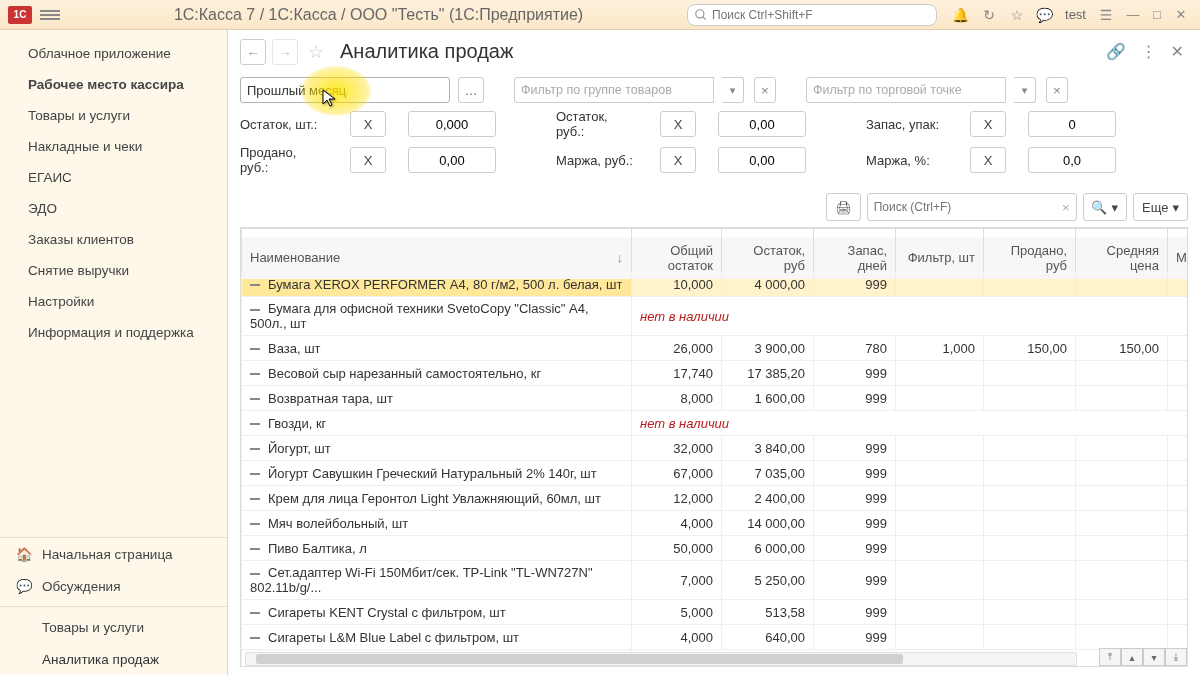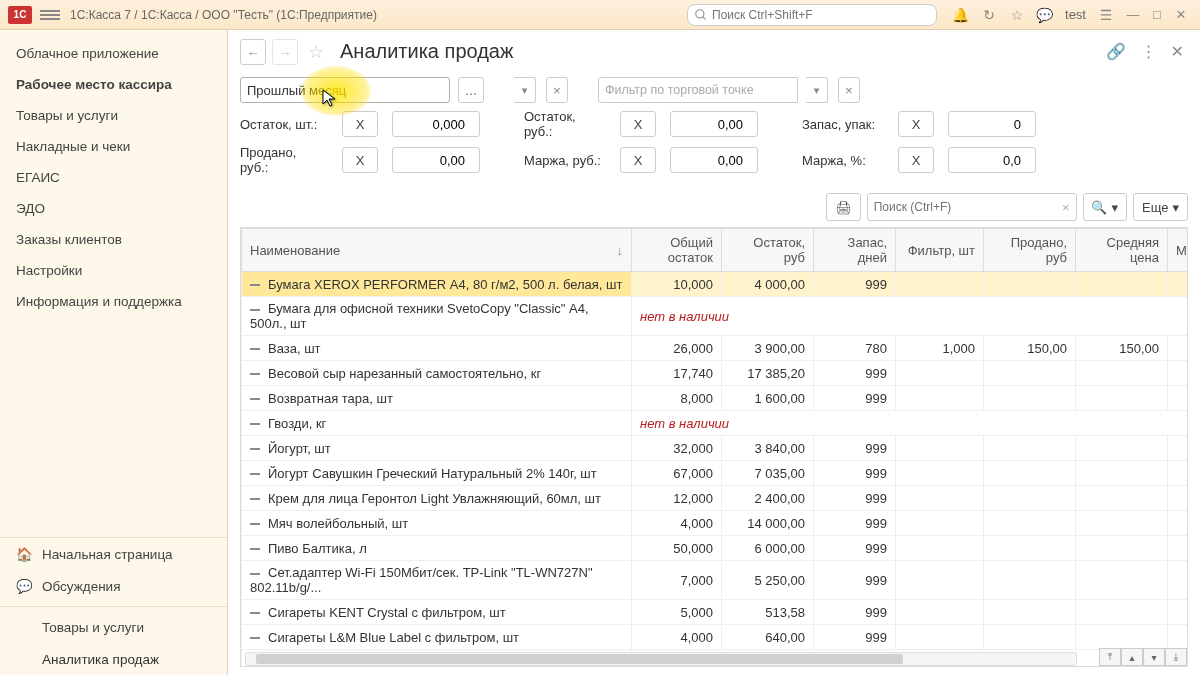--- a/index.html
+++ b/index.html
@@ -2,31 +2,31 @@
 <html><head>
 <meta charset="utf-8">
 <style>
 * { margin: 0; padding: 0; box-sizing: border-box; font-family: Arial, sans-serif; }
 body { background: #fff; font-size: 13px; color: #333; overflow: hidden; width: 1200px; height: 675px; }
 
 .titlebar { height: 30px; background: linear-gradient(to bottom, #fdf0dd, #fce8c8); display: flex; align-items: center; padding: 0 8px; border-bottom: 1px solid #e0d0b0; }
 .titlebar .logo { width: 24px; height: 18px; background: #c33; color: #fff; font-size: 10px; font-weight: bold; display: flex; align-items: center; justify-content: center; border-radius: 2px; margin-right: 8px; }
 .titlebar .menu-icon { width: 20px; height: 14px; margin-right: 10px; cursor: pointer; }
 .titlebar .menu-icon span { display: block; height: 2px; background: #888; margin: 2px 0; }
-.titlebar .title { color: #666; flex: 1; font-size: 12px; }
+.titlebar .title { color: #666; flex: 1; font-size: 16px; text-align: center; }
 .titlebar .search-box { width: 250px; height: 22px; background: #fff; border: 1px solid #ccc; border-radius: 8px; display: flex; align-items: center; padding: 0 6px; margin-right: 10px; }
 .titlebar .search-box .search-icon { width: 14px; height: 14px; margin-right: 4px; }
 .titlebar .search-box input { border: none; outline: none; flex: 1; font-size: 12px; color: #999; background: transparent;}
 .titlebar .tb-icon { width: 22px; height: 22px; margin: 0 3px; display: flex; align-items: center; justify-content: center; color: #888; cursor: pointer; font-size: 14px; }
 .titlebar .user { color: #666; margin: 0 6px; font-size: 13px;}
 .titlebar .win-btn { width: 22px; height: 22px; display: flex; align-items: center; justify-content: center; color: #888; cursor: pointer; margin-left: 2px;}
 
 .main { display: flex; height: calc(100% - 30px); }
 .sidebar { width: 228px; background: #fef8ea; border-right: 1px solid #e0d5c0; display: flex; flex-direction: column; }
-.nav-top { flex: 1; padding-top: 8px; }
+.nav-top { flex: 1; padding-top: 8px; margin-left: 12px; }
 .nav-item { padding: 8px 16px; color: #444; cursor: pointer; font-size: 13.5px; }
 .nav-item.active { font-weight: bold; }
 .nav-item.active-page { color: #333; }
 .nav-bottom { border-top: 1px solid #e8ddc8; }
 .nav-bottom .nav-item { display: flex; align-items: center; gap: 10px; }
 .nav-bottom .icon { width: 16px; height: 16px; display:inline-block; }
 .nav-sep { height: 1px; background: #e8ddc8; margin: 4px 0; }
 
 .content { flex: 1; background: #fff; display: flex; flex-direction: column; overflow: hidden;}
 .page-header { display: flex; align-items: center; padding: 8px 12px; gap: 6px; }
@@ -37,37 +37,37 @@
 
 .filters { padding: 4px 12px 8px; }
 .filter-row { display: flex; align-items: center; gap: 8px; margin-bottom: 6px; }
 .period-sel { width: 210px; height: 26px; border: 1px solid #b0b0b0; border-radius: 3px; padding: 0 6px; display: flex; align-items: center; background: #fff; font-size: 13px; position: relative;}
 .period-sel .highlight { position: absolute; background: radial-gradient(ellipse, rgba(255,230,0,0.85) 0%, rgba(255,220,0,0.4) 60%, transparent 80%); width: 70px; height: 50px; left: 60px; top: -12px; border-radius: 50%; pointer-events: none;}
 .period-btn { width: 26px; height: 26px; border: 1px solid #ccc; border-radius: 3px; background: #fff; cursor: pointer; font-size: 13px; color: #666;}
 .filter-sel { width: 200px; height: 26px; border: 1px solid #ccc; border-radius: 3px; padding: 0 6px; color: #aaa; font-size: 12.5px; display: flex; align-items: center; background: #fff;}
 .filter-dd { width: 22px; height: 26px; border: 1px solid #ccc; border-left: none; border-radius: 0 3px 3px 0; background: #fff; cursor: pointer; color: #888; font-size: 11px;}
 .filter-clear { width: 22px; height: 26px; border: 1px solid #ccc; border-radius: 3px; background: #fff; cursor: pointer; margin-left: 2px; color: #888;}
 
-.metric-row { display: flex; align-items: center; gap: 14px; margin-bottom: 6px; }
+.metric-row { display: flex; align-items: center; gap: 22px; margin-bottom: 6px; }
 .metric-label { width: 88px; font-size: 13px; color: #333; text-align: left;}
 .metric-label.wide { width: 82px; }
 .x-btn { width: 36px; height: 26px; border: 1px solid #ccc; border-radius: 3px; background: #fff; cursor: pointer; font-size: 13px; color: #444;}
-.metric-val { width: 88px; height: 26px; border: 1px solid #ccc; border-radius: 3px; padding: 0 14px; text-align: right; background: #fff; font-size: 13px;}
+.metric-val { width: 88px; height: 26px; border: 1px solid #ccc; border-radius: 3px; padding: 0 14px; text-align: center; background: #fff; font-size: 13px;}
 .metric-gap { width: 16px; }
 
 .toolbar { display: flex; align-items: center; padding: 4px 12px 6px; gap: 6px; }
 .toolbar .spacer { flex: 1; }
 .tb-btn { height: 28px; padding: 0 8px; border: 1px solid #ccc; border-radius: 3px; background: #fff; cursor: pointer; display: flex; align-items: center; gap: 4px; font-size: 13px; color: #444;}
 .tb-search { width: 210px; height: 28px; border: 1px solid #ccc; border-radius: 3px; padding: 13px 6px; display: flex; align-items: center;}
 .tb-search input { border: none; outline: none; flex: 1; font-size: 12px; color: #999; background: transparent;}
 .tb-search .clear { color: #aaa; cursor: pointer; }
 
 .table-wrap { flex: 1; overflow: hidden; margin: 0 12px 8px; border: 1px solid #ddd; position: relative;}
 table { width: 100%; border-collapse: collapse; table-layout: fixed;}
-thead th { background: #f7f7f7; border: 1px solid #ddd; padding: 6px 8px; font-weight: normal; color: #555; text-align: left; font-size: 13px; position: sticky; top: 0;}
+thead th { background: #f7f7f7; border: 1px solid #ddd; padding: 6px 8px; font-weight: normal; color: #555; text-align: left; font-size: 13px; position: sticky; top: 8px;}
 thead th.num { text-align: right; }
 thead th .sort { float: right; color: #888; }
 tbody td { border: 1px solid #eee; padding: 4px 8px; font-size: 13px; color: #333; height: 25px;}
 tbody td.num { text-align: right; }
 tbody td.na { color: #b91c1c; font-style: italic; text-align: left;}
 tbody tr.selected td { background: #fff3cc; margin-top: 28px; }
 tbody tr.selected td:first-child { background: #ffe89a; font-weight: 500;}
 .row-mark { display: inline-block; width: 10px; height: 2px; background: #888; vertical-align: middle; margin-right: 8px;}
 
 .scroll-ctrl { position: absolute; bottom: 0; right: 0; display: flex; gap: 0;}
@@ -112,20 +112,21 @@
 <div class="main">
   <div class="sidebar">
     <div class="nav-top" id="nav-top">
         <div class="nav-item">Облачное приложение</div>
         <div class="nav-item active">Рабочее место кассира</div>
         <div class="nav-item">Товары и услуги</div>
         <div class="nav-item">Накладные и чеки</div>
         <div class="nav-item">ЕГАИС</div>
         <div class="nav-item">ЭДО</div>
         <div class="nav-item">Заказы клиентов</div>
+        <div class="nav-item">Снятие выручки</div>
         <div class="nav-item">Настройки</div>
         <div class="nav-item">Информация и поддержка</div>
       </div>
     <div class="nav-bottom" id="nav-bottom">
         <div class="nav-item">
           <span class="icon">🏠</span>
           <span>Начальная страница</span>
         </div>
         <div class="nav-item">
           <span class="icon">💬</span>
@@ -155,20 +156,23 @@
     </div>
 
     <div class="filters">
       <div class="filter-row">
         <div class="period-sel">
           <span>Прошлый месяц</span>
           <div class="highlight"></div>
         </div>
         <button class="period-btn">…</button>
         <div style="width:14px"></div>
+        <div class="filter-sel" style="border-radius:3px 0 0 3px;">
+            <span>Фильтр по группе товаров</span>
+          </div>
         <button class="filter-dd">▾</button>
         <button class="filter-clear">×</button>
         <div style="width:14px"></div>
         <div class="filter-sel" style="border-radius:3px 0 0 3px;">
             <span>Фильтр по торговой точке</span>
           </div>
         <button class="filter-dd">▾</button>
         <button class="filter-clear">×</button>
       </div>
 

